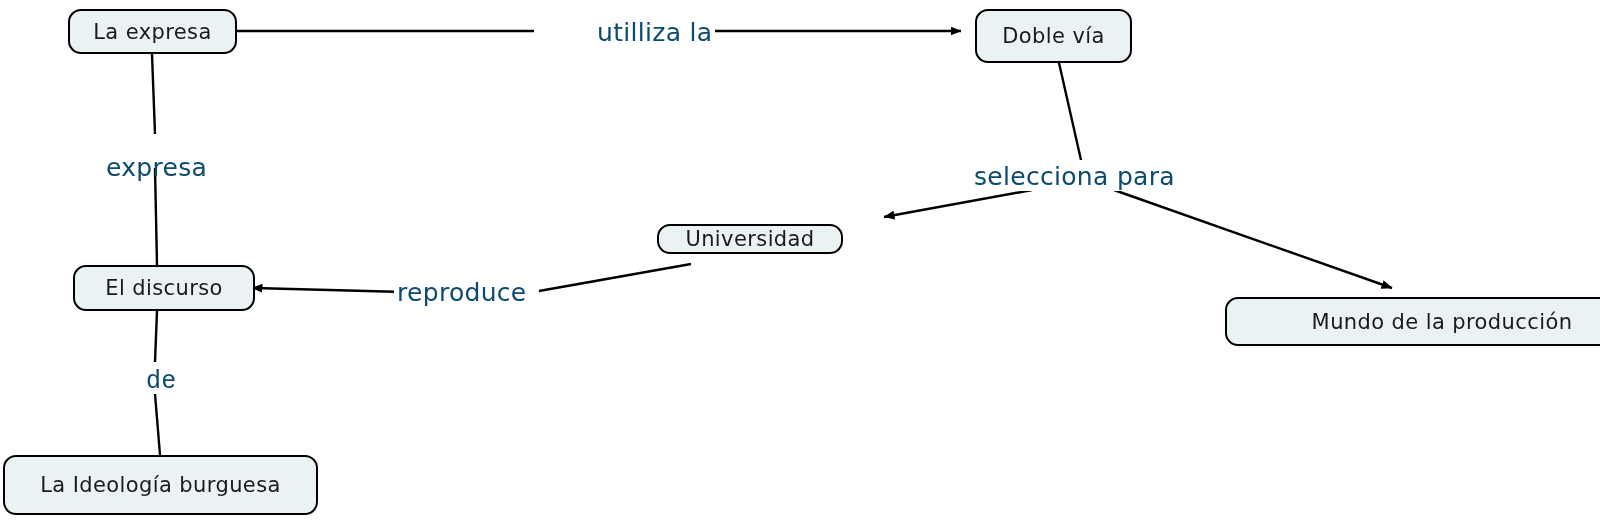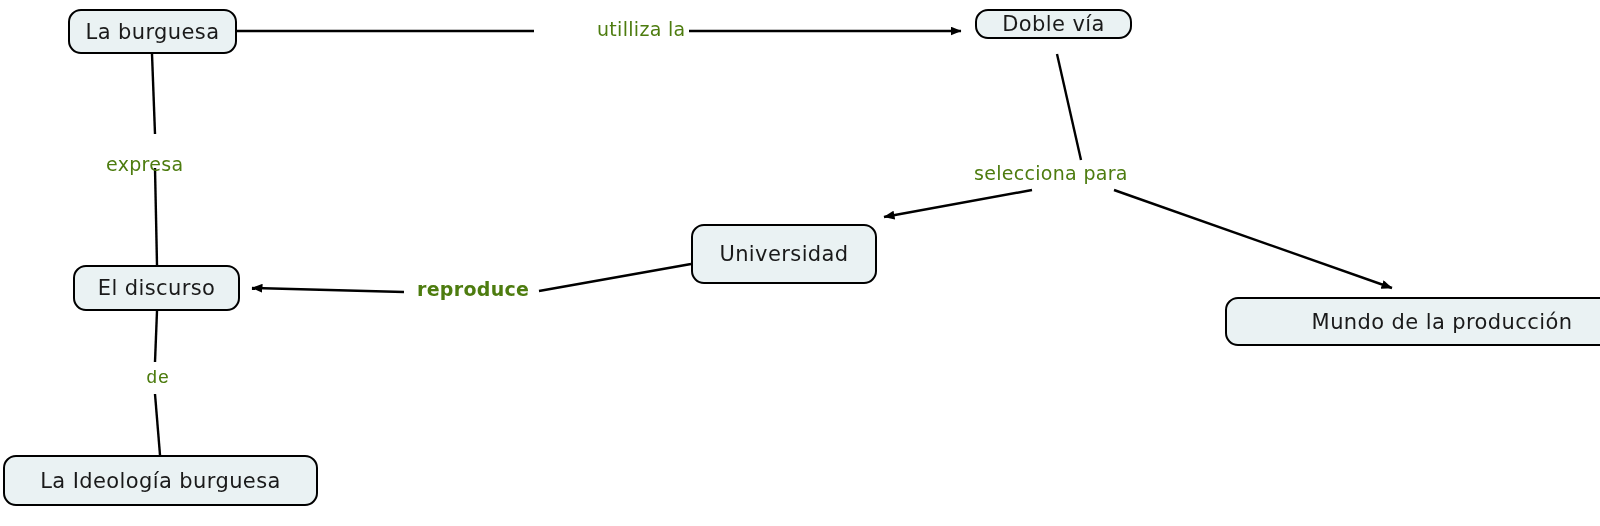--- a/index.html
+++ b/index.html
@@ -34,22 +34,22 @@
     align-items: center;
     justify-content: center;
     color: #1a1a1a;
     font-size: 21px;
     letter-spacing: 0.4px;
     white-space: nowrap;
     z-index: 3;
   }
   .edge-label {
     position: absolute;
-    color: #4d7c0f;
-    font-size: 19px;
+    color: #0c4a6e;
+    font-size: 25px;
     letter-spacing: 0.3px;
     white-space: nowrap;
     background: #ffffff;
     padding: 0 3px;
     z-index: 2;
     line-height: 1.1;
   }
 </style>
 </head>
 <body>
@@ -76,56 +76,56 @@
     <line x1="1114" y1="190" x2="1392" y2="288" stroke="#000000" stroke-width="2.4" marker-end="url(#arrowhead)"></line>
 
     <line x1="691" y1="264" x2="539" y2="291" stroke="#000000" stroke-width="2.4"></line>
     <line x1="404" y1="292" x2="252" y2="288" stroke="#000000" stroke-width="2.4" marker-end="url(#arrowhead)"></line>
 
     <line x1="157" y1="311" x2="155" y2="362" stroke="#000000" stroke-width="2.4"></line>
     <line x1="155" y1="394" x2="160" y2="455" stroke="#000000" stroke-width="2.4"></line>
   </svg>
 
   <div class="node" style="left:68px; top:9px; width:169px; height:45px;">
-    <span>La burguesa</span>
+    <span>La expresa</span>
   </div>
 
-  <div class="node" style="left:975px; top:9px; width:157px; height:30px;">
+  <div class="node" style="left:975px; top:9px; width:157px; height:54px;">
     <span>Doble vía</span>
   </div>
 
-  <div class="node" style="left:691px; top:224px; width:186px; height:60px;">
+  <div class="node" style="left:657px; top:224px; width:186px; height:30px;">
     <span>Universidad</span>
   </div>
 
-  <div class="node" style="left:73px; top:265px; width:167px; height:46px;">
+  <div class="node" style="left:73px; top:265px; width:182px; height:46px;">
     <span>El discurso</span>
   </div>
 
   <div class="node" style="left:1225px; top:297px; width:434px; height:49px;">
     <span>Mundo de la producción</span>
   </div>
 
-  <div class="node" style="left:3px; top:455px; width:315px; height:51px;">
+  <div class="node" style="left:3px; top:455px; width:315px; height:60px;">
     <span>La Ideología burguesa</span>
   </div>
 
   <div class="edge-label" style="left:594px; top:19px;">
     <span>utilliza la</span>
   </div>
 
   <div class="edge-label" style="left:103px; top:141px; background:transparent;margin-top:13px;">
     <span>expresa</span>
   </div>
 
   <div class="edge-label" style="left:971px; top:163px;">
     <span>selecciona para</span>
   </div>
 
-  <div class="edge-label" style="left:414px; top:279px;font-weight:bold;">
+  <div class="edge-label" style="left:394px; top:279px;">
     <span>reproduce</span>
   </div>
 
   <div class="edge-label" style="left:143px; top:368px; background:transparent;font-family:Liberation Mono, monospace;">
     <span>de</span>
   </div>
 
 </div>
 
 </body></html>

